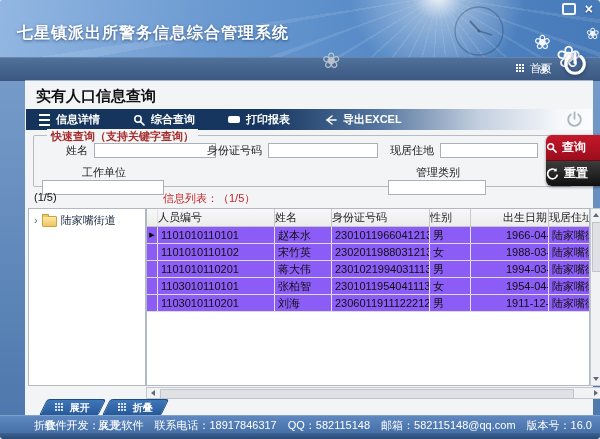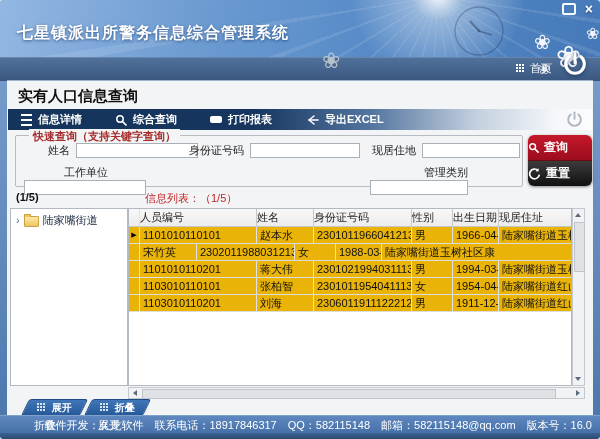--- a/index.html
+++ b/index.html
@@ -23,60 +23,60 @@
     background:linear-gradient(180deg,#50719b,#3a577f);border-top:1px solid #6886ab;}
   .nav-home{position:absolute;right:48px;top:61px;display:flex;align-items:center;gap:5px;
     color:#fff;font-size:11px;cursor:pointer;z-index:8;}
   .i-grid{position:relative;width:9px;height:9px;display:inline-block;}
   .i-grid i{position:absolute;left:0;top:0;width:2px;height:2px;background:#fff;
     box-shadow:3px 0 #fff,6px 0 #fff,0 3px #fff,3px 3px #fff,6px 3px #fff,0 6px #fff,3px 6px #fff,6px 6px #fff;}
   .power-main{position:absolute;right:11px;top:50px;z-index:9;cursor:pointer;filter:drop-shadow(0 1px 2px rgba(0,20,60,.5));}
   .decor{position:absolute;left:0;top:0;right:0;height:84px;pointer-events:none;z-index:7;}
   .daisy{position:absolute;line-height:1;}
   
-  .content{position:absolute;left:7px;right:7px;top:80px;height:335px;background:#f3f4f6;border-top:1px solid #9fb4cd;}
+  .content{position:absolute;left:25px;right:7px;top:80px;height:335px;background:#f3f4f6;border-top:1px solid #9fb4cd;}
   .page-title{position:absolute;left:11px;top:6px;font-size:15px;font-weight:bold;color:#101010;}
   .toolbar{position:absolute;left:1px;right:1px;top:28px;height:21px;display:flex;align-items:center;padding-left:13px;box-sizing:border-box;
     background:linear-gradient(90deg,#14345c 0%,#16365f 42%,#53749e 62%,#c3cfdf 80%,#f5f7fa 94%,#fbfcfd 100%);}
   .tb-item{display:flex;align-items:center;gap:6px;color:#fff;font-size:11px;font-weight:bold;margin-right:33px;cursor:pointer;white-space:nowrap;}
   .i-menu{width:11px;height:8px;border-top:2px solid #fff;border-bottom:2px solid #fff;
     background:linear-gradient(#fff,#fff) center/11px 2px no-repeat;}
   .i-print{width:12px;height:7px;background:#fff;border-radius:2px;}
   .tb-power{position:absolute;right:8px;top:1px;cursor:pointer;}
   
-  .qbox{position:absolute;left:8px;top:54px;width:506px;height:50px;border:1px solid #b7bcc3;border-radius:2px;}
+  .qbox{position:absolute;left:8px;top:54px;width:506px;height:50px;border:1px solid #b7bcc3;border-radius:2px;padding-left:31px;}
   .qlegend{position:absolute;left:13px;top:-7px;background:#f3f4f6;padding:0 4px;font-size:11px;font-weight:bold;color:#a62b2b;white-space:nowrap;}
   .qf{position:absolute;display:flex;align-items:center;}
   .qf label{font-size:11px;color:#222;display:inline-block;text-align:right;}
   .qinput{height:15px;border:1px solid #a9b0b8;background:#fff;font-size:11px;padding:0 2px;box-sizing:border-box;}
   .r1{top:7px;} .r2{top:29px;flex-direction:column;}
   .cA label{width:52px;} .cA .qinput{width:122px;margin-left:6px;}
   .cB{left:172px;} .cB label{width:56px;} .cB .qinput{width:110px;margin-left:6px;}
-  .cC{left:348px;align-items:flex-end;} .cC label{width:52px;} .cC .qinput{width:98px;margin-left:6px;}
+  .cC{left:348px;} .cC label{width:52px;} .cC .qinput{width:98px;margin-left:6px;}
   .btn-stack{position:absolute;left:521px;top:54px;width:64px;border-radius:6px;overflow:hidden;box-shadow:0 1px 3px rgba(0,0,0,.45);}
   .btn{height:25px;display:flex;align-items:center;gap:5px;color:#fff;font-size:12px;font-weight:bold;cursor:pointer;}
   .btn-query{background:linear-gradient(180deg,#c5182b,#9c0d1c);border-bottom:1px solid #6f0812;}
   .btn-reset{background:linear-gradient(180deg,#3c3c3c,#101010);}
   
-  .page-ind{position:absolute;left:9px;top:110px;font-size:11px;font-weight:bold;color:#101010;}
+  .page-ind{position:absolute;left:9px;top:110px;font-size:11px;font-weight:normal;color:#101010;}
   .list-title{position:absolute;left:138px;top:110px;font-size:11px;font-weight:normal;color:#c22424;}
   
   .tree{position:absolute;left:3px;top:127px;width:118px;height:178px;background:#fff;border:1px solid #b3b9c0;box-sizing:border-box;}
   .tree-item{display:flex;align-items:center;gap:4px;padding:4px 2px 0 5px;font-size:11px;color:#14243a;cursor:pointer;white-space:nowrap;}
   .tree-arrow{color:#5a6a7c;font-size:11px;line-height:1;}
   .folder{width:13px;height:9px;background:linear-gradient(#fce8a9,#f0c45f);border:1px solid #caa23f;border-radius:1px;position:relative;margin-top:2px;}
   .folder::before{content:"";position:absolute;left:-1px;top:-3px;width:5px;height:2px;background:#f0c45f;border:1px solid #caa23f;border-bottom:none;border-radius:1px 1px 0 0;}
   
   .grid{position:absolute;left:121px;top:127px;width:444px;height:178px;background:#fff;border:1px solid #b3b9c0;box-sizing:border-box;overflow:hidden;}
   .thead{display:flex;background:linear-gradient(#f8f8f8,#ececec);border-bottom:1px solid #c6c6c6;height:17px;}
   .th{font-size:11px;color:#222;text-align:left;line-height:17px;border-right:1px solid #c9c9c9;box-sizing:border-box;overflow:hidden;white-space:nowrap;cursor:pointer;}
-  .trow{display:flex;height:16px;border-bottom:1px solid #dcdcdc;background:#eab308;cursor:pointer;}
+  .trow{display:flex;height:16px;border-bottom:1px solid #dcdcdc;background:#8b5cf6;cursor:pointer;}
   .tc{font-size:11px;color:#101010;line-height:16px;padding:0 3px;border-right:1px solid #e2e2e2;box-sizing:border-box;white-space:nowrap;overflow:hidden;}
   .w-ind{width:11px;padding:0;text-align:center;font-size:7px;color:#000;line-height:16px;border-right:1px solid #e2e2e2;box-sizing:border-box;}
-  .w0{width:117px;} .w1{width:57px;} .w2{width:98px;} .w3{width:41px;} .w4{width:46px;}
+  .w0{width:117px;} .w1{width:57px;} .w2{width:98px;} .w3{width:41px;} .w4{width:46px;margin-left:32px;}
   .w5{flex:1;border-right:none;}
   
   .vscroll{position:absolute;left:565px;top:127px;width:13px;height:178px;background:#f1f2f4;border:1px solid #c4c9cf;box-sizing:border-box;}
   .vthumb{position:absolute;left:1px;top:13px;width:9px;height:48px;background:#dfe1e4;border:1px solid #bfc4ca;cursor:pointer;}
   .tri{width:0;height:0;position:absolute;cursor:pointer;}
   .tri-up{left:2px;top:4px;border-left:3.5px solid transparent;border-right:3.5px solid transparent;border-bottom:4px solid #5a6b7d;}
   .tri-dn{left:2px;bottom:4px;border-left:3.5px solid transparent;border-right:3.5px solid transparent;border-top:4px solid #5a6b7d;}
   .hscroll{position:absolute;left:121px;top:306px;width:457px;height:12px;background:#f1f2f4;border:1px solid #c4c9cf;box-sizing:border-box;}
   .tri-lf{top:2px;left:4px;border-top:3.5px solid transparent;border-bottom:3.5px solid transparent;border-right:4px solid #5a6b7d;}
   .tri-rt{top:2px;right:4px;border-top:3.5px solid transparent;border-bottom:3.5px solid transparent;border-left:4px solid #5a6b7d;}
@@ -238,20 +238,21 @@
             <div class="w-ind">▶</div>
             <div class="tc w0">1101010110101</div>
             <div class="tc w1">赵本水</div>
             <div class="tc w2">230101196604121311</div>
             <div class="tc w3">男</div>
             <div class="tc w4">1966-04-12</div>
             <div class="tc w5">陆家嘴街道玉树社区康</div>
           </div>
           <div class="trow">
             <div class="w-ind"></div>
+            <div class="tc w0">1101010110102</div>
             <div class="tc w1">宋竹英</div>
             <div class="tc w2">230201198803121322</div>
             <div class="tc w3">女</div>
             <div class="tc w4">1988-03-12</div>
             <div class="tc w5">陆家嘴街道玉树社区康</div>
           </div>
           <div class="trow">
             <div class="w-ind"></div>
             <div class="tc w0">1101010110201</div>
             <div class="tc w1">蒋大伟</div>

